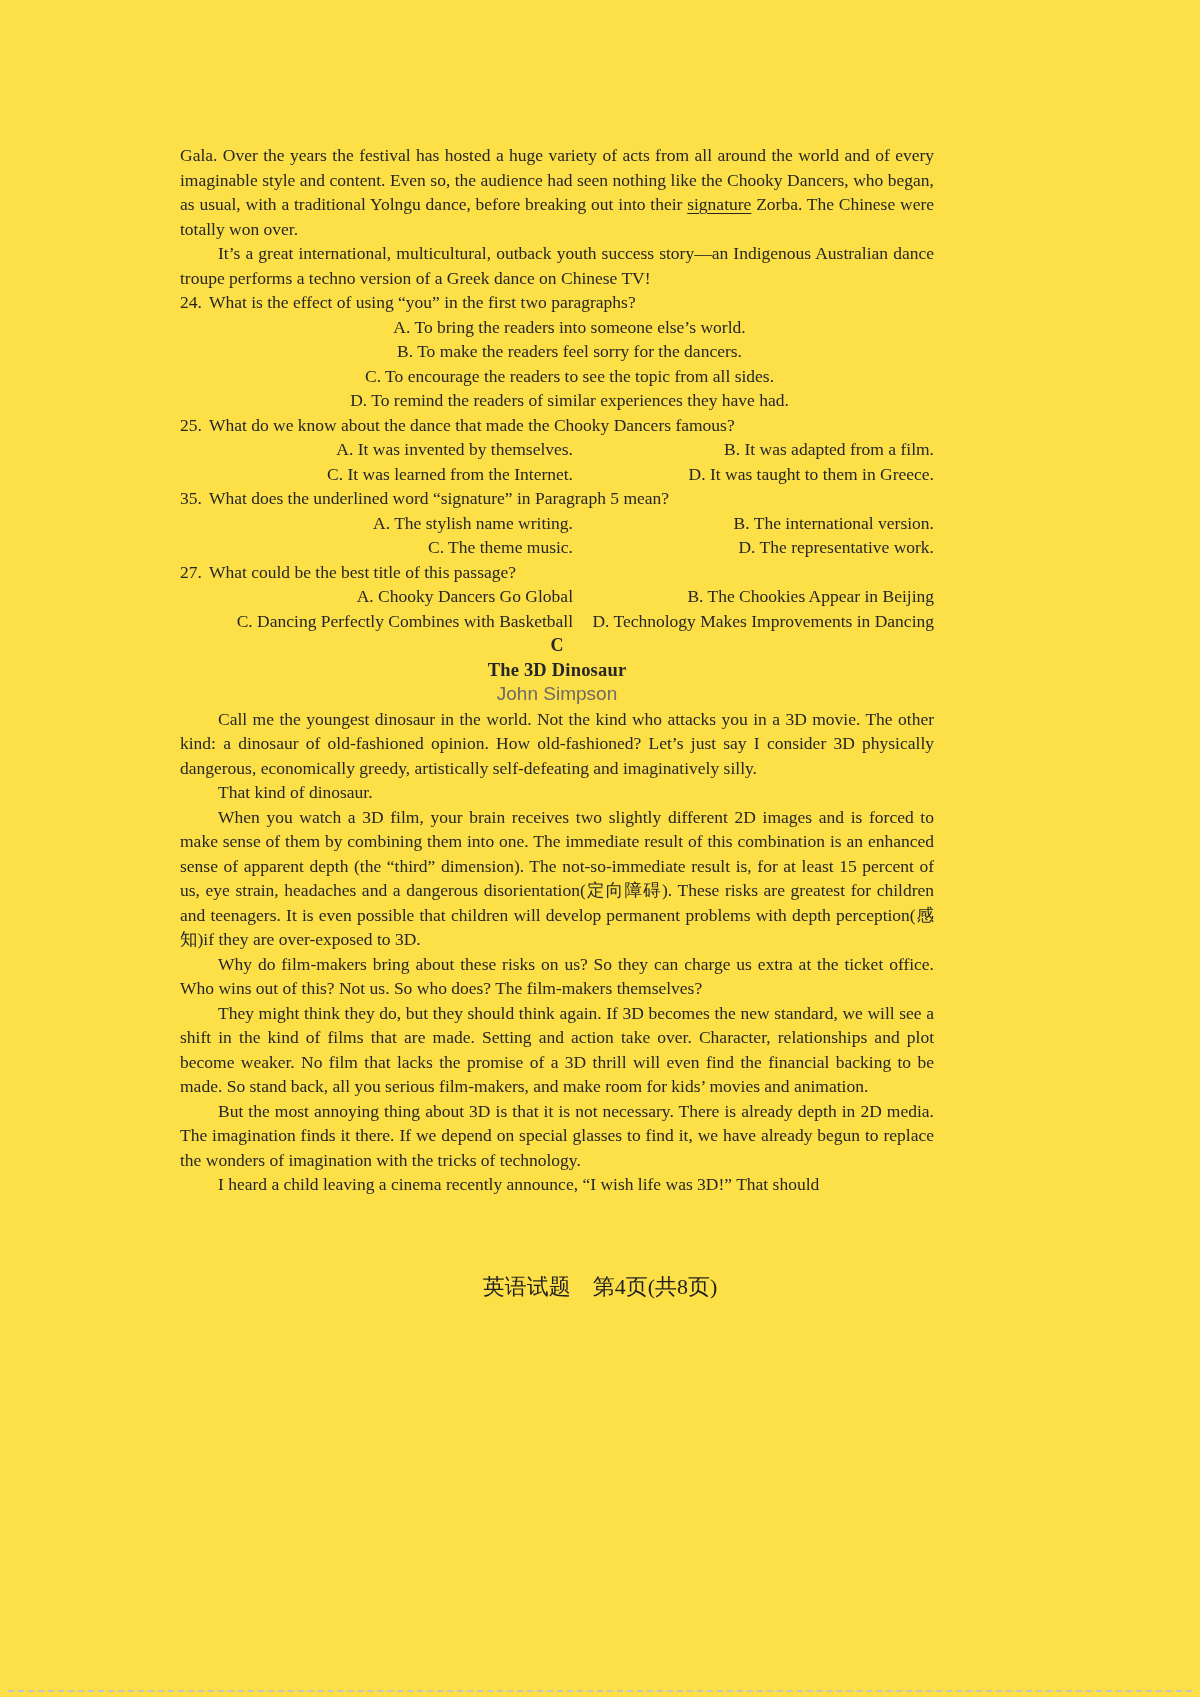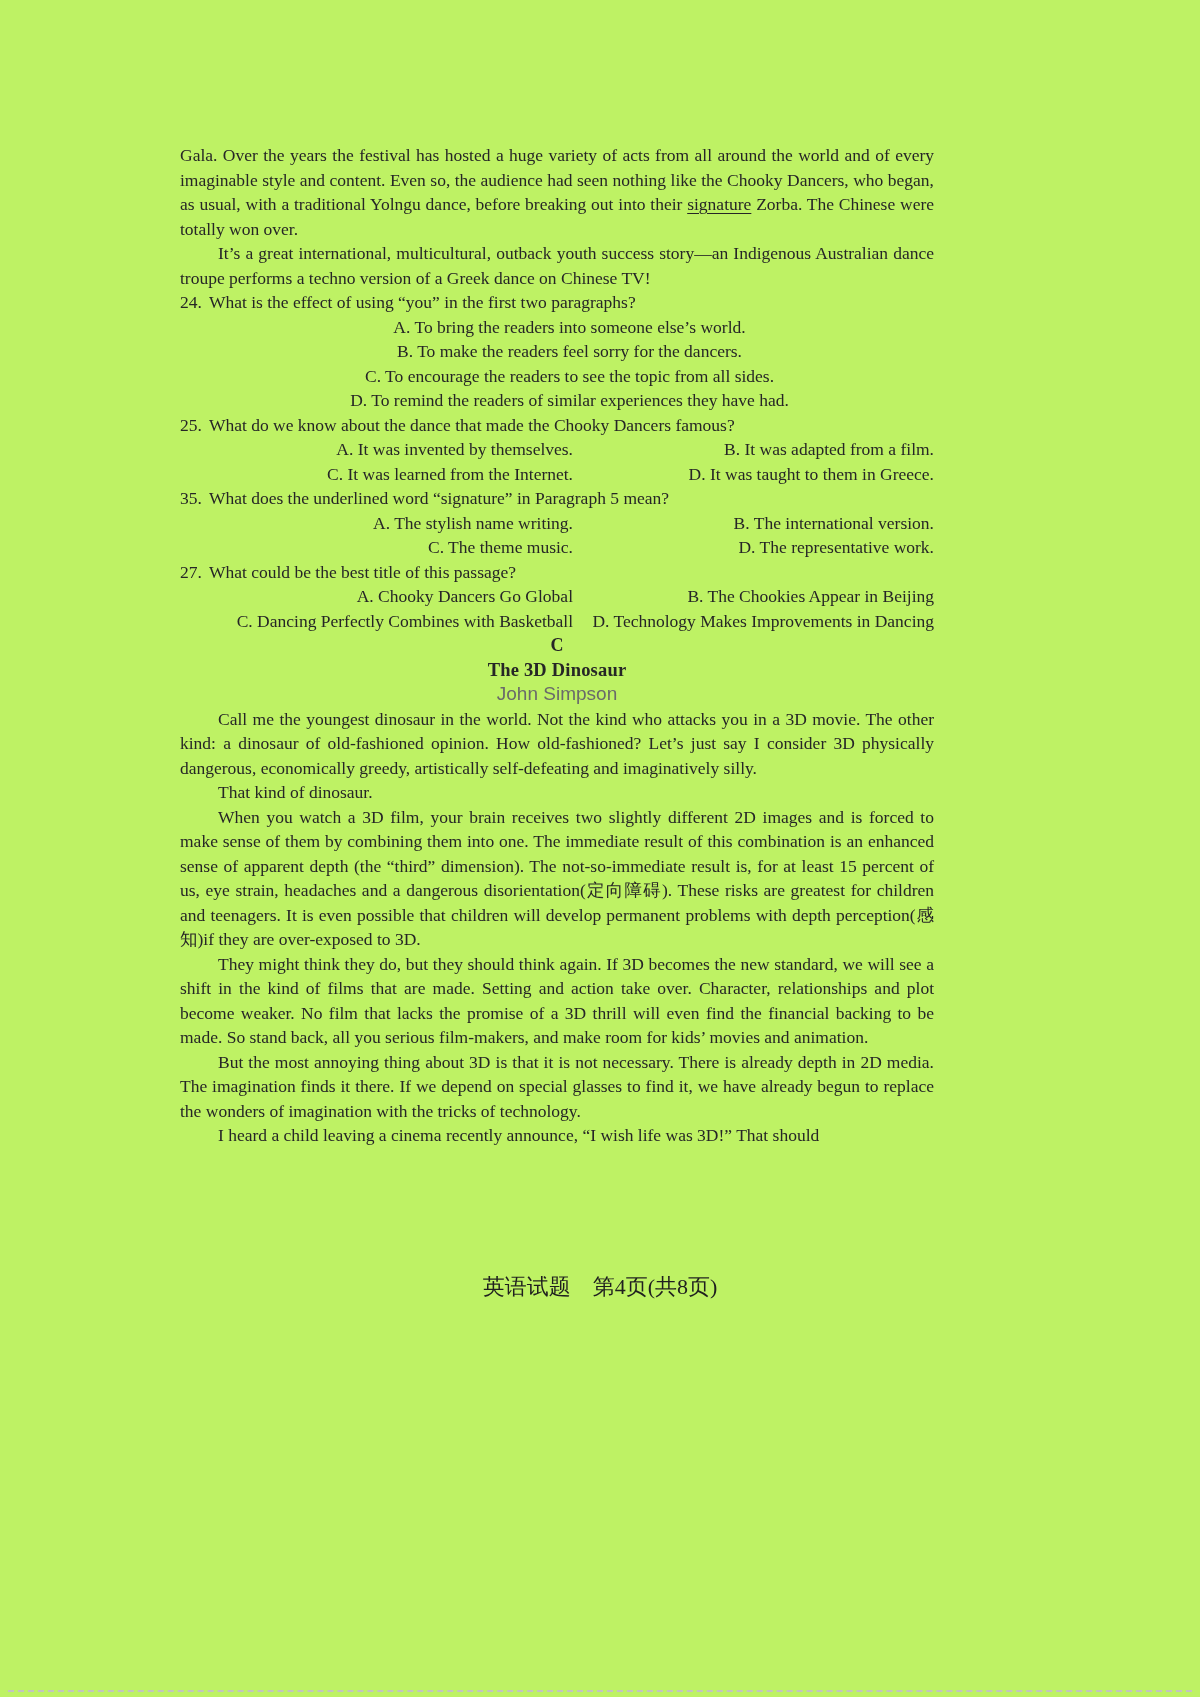--- a/index.html
+++ b/index.html
@@ -5,21 +5,21 @@
   * { margin: 0; padding: 0; box-sizing: border-box; }
   html, body { background: #e9e9e7; }
   body {
     width: 1200px; height: 1697px;
     position: relative;
     font-family: "Liberation Serif", serif;
     color: #262626;
   }
   .page {
     position: absolute; inset: 0;
-    background: #bef264;
+    background: #fde047;
     overflow: hidden;
   }
   .content {
     position: absolute;
     left: 180px; top: 143px; width: 754px;
     font-size: 17.5px;
     line-height: 24.5px;
     text-align: justify;
   }
   .para { text-align: justify; }
@@ -108,20 +108,21 @@
       </div>
     </div>
 
     <p class="center bold seclabel">C</p>
     <p class="center bold title">The 3D Dinosaur</p>
     <p class="center author">John Simpson</p>
 
     <p class="para indent">Call me the youngest dinosaur in the world. Not the kind who attacks you in a 3D movie. The other kind: a dinosaur of old-fashioned opinion. How old-fashioned? Let’s just say I consider 3D physically dangerous, economically greedy, artistically self-defeating and imaginatively silly.</p>
     <p class="para indent">That kind of dinosaur.</p>
     <p class="para indent">When you watch a 3D film, your brain receives two slightly different 2D images and is forced to make sense of them by combining them into one. The immediate result of this combination is an enhanced sense of apparent depth (the “third” dimension). The not-so-immediate result is, for at least 15 percent of us, eye strain, headaches and a dangerous disorientation(定向障碍). These risks are greatest for children and teenagers. It is even possible that children will develop permanent problems with depth perception(感知)if they are over-exposed to 3D.</p>
+    <p class="para indent">Why do film-makers bring about these risks on us? So they can charge us extra at the ticket office. Who wins out of this? Not us. So who does? The film-makers themselves?</p>
     <p class="para indent">They might think they do, but they should think again. If 3D becomes the new standard, we will see a shift in the kind of films that are made. Setting and action take over. Character, relationships and plot become weaker. No film that lacks the promise of a 3D thrill will even find the financial backing to be made. So stand back, all you serious film-makers, and make room for kids’ movies and animation.</p>
     <p class="para indent">But the most annoying thing about 3D is that it is not necessary. There is already depth in 2D media. The imagination finds it there. If we depend on special glasses to find it, we have already begun to replace the wonders of imagination with the tricks of technology.</p>
     <p class="para indent">I heard a child leaving a cinema recently announce, “I wish life was 3D!” That should</p>
 
   </main>
 
   <div class="footer">英语试题　第4页(共8页)</div>
   <div class="dashline"></div>
 </div>
 

